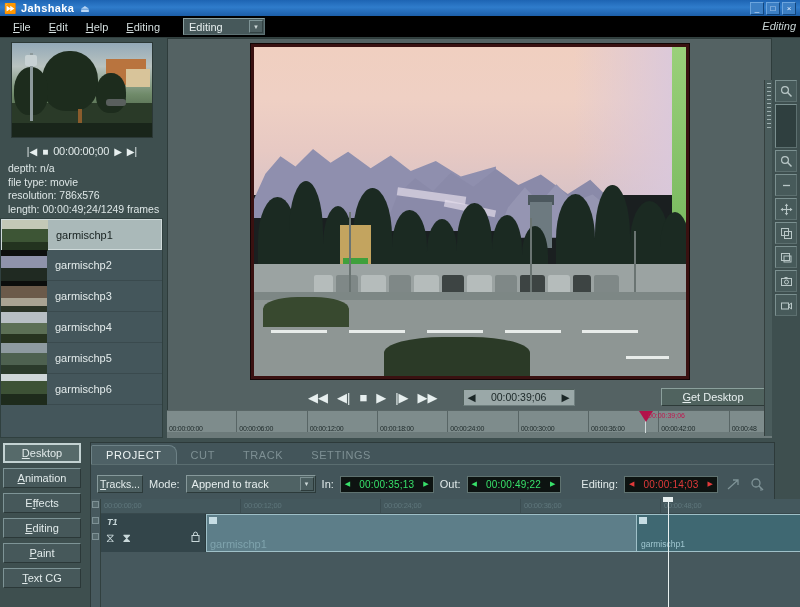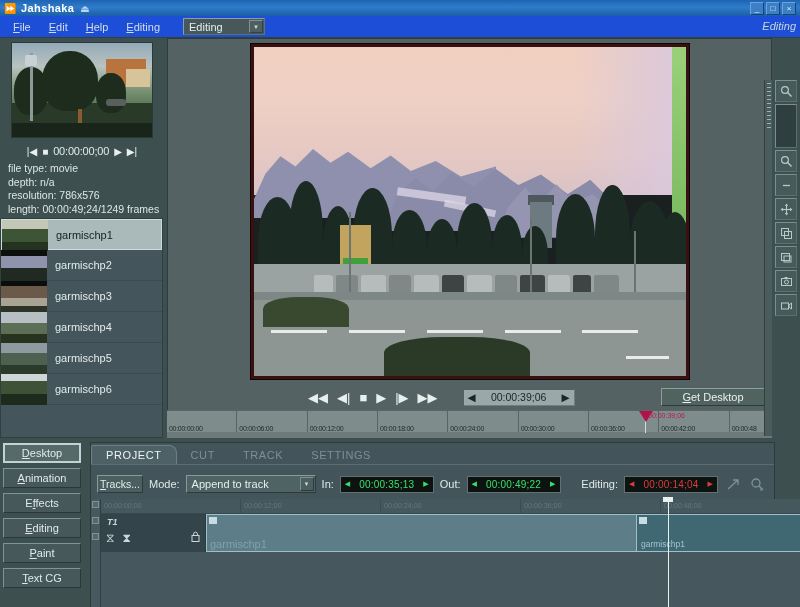--- a/index.html
+++ b/index.html
@@ -37,21 +37,21 @@
     width: 14px; height: 13px;
     background: #3c7fc4;
     border: 1px solid #6ba4dd;
     border-right-color: #12457c; border-bottom-color: #12457c;
     color: #e8f2ff; font-size: 8px; line-height: 11px; text-align: center;
     cursor: pointer;
   }
   
   #menubar {
     height: 22px;
-    background: #1d4ed8;
+    background: #000000;
     display: flex; align-items: center;
     padding-left: 4px;
     border-bottom: 1px solid #32403f;
     position: relative;
   }
   .menu-item {
     padding: 2px 9px; font-size: 11px; color: #d5dfdf; cursor: pointer;
   }
   .menu-item u { text-decoration: underline; }
   #mode-combo {
@@ -462,22 +462,22 @@
 
     <div id="mini-transport">
       <span class="tg">|◀</span>
       <span class="tg">■</span>
       <span class="tc">00:00:00;00</span>
       <span class="tg">▶</span>
       <span class="tg">▶|</span>
     </div>
 
     <div id="fileinfo">
+      <div>depth: n/a</div>
       <div>file type: movie</div>
-      <div>depth: n/a</div>
       <div>resolution: 786x576</div>
       <div>length: 00:00:49;24/1249 frames</div>
     </div>
 
     <div id="cliplist">
       <div class="clip-row selected">
         <div class="clip-thumb th-a"></div>
         <div class="clip-label">garmischp1</div>
       </div>
       <div class="clip-row">
@@ -739,21 +739,21 @@
       <span class="plabel">Out:</span>
       <div class="tcfield">
         <span class="ar">◀</span>
         <span>00:00:49;22</span>
         <span class="ar">▶</span>
       </div>
       <div id="length-wrap">
         <span class="plabel">Editing:</span>
         <div class="tcfield red">
           <span class="ar">◀</span>
-          <span>00:00:14;04</span>
+          <span>00:00:14;03</span>
           <span class="ar">▶</span>
         </div>
         <div class="tool-ico">
           <svg width="15" height="15" viewBox="0 0 15 15">
               <path d="M2 12 L12 3 M7 3 L12 3 L12 8" fill="none" stroke="#7e9296" stroke-width="1.3"></path>
             </svg>
         </div>
         <div class="tool-ico">
           <svg width="15" height="15" viewBox="0 0 15 15">
               <circle cx="6" cy="6" r="4" fill="none" stroke="#7e9296" stroke-width="1.3"></circle>

